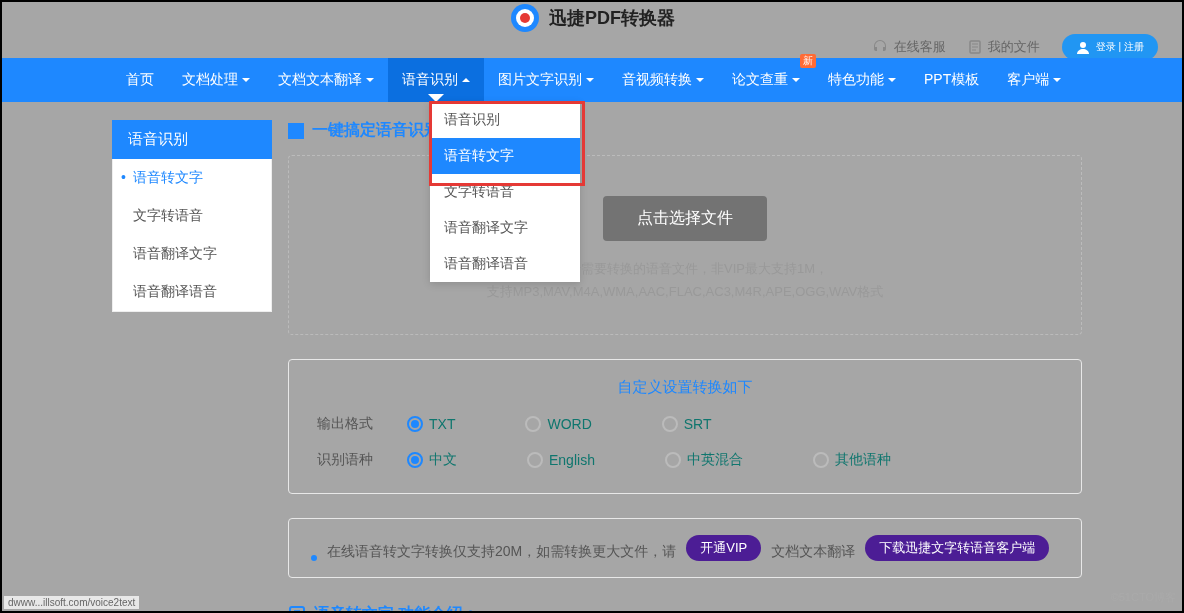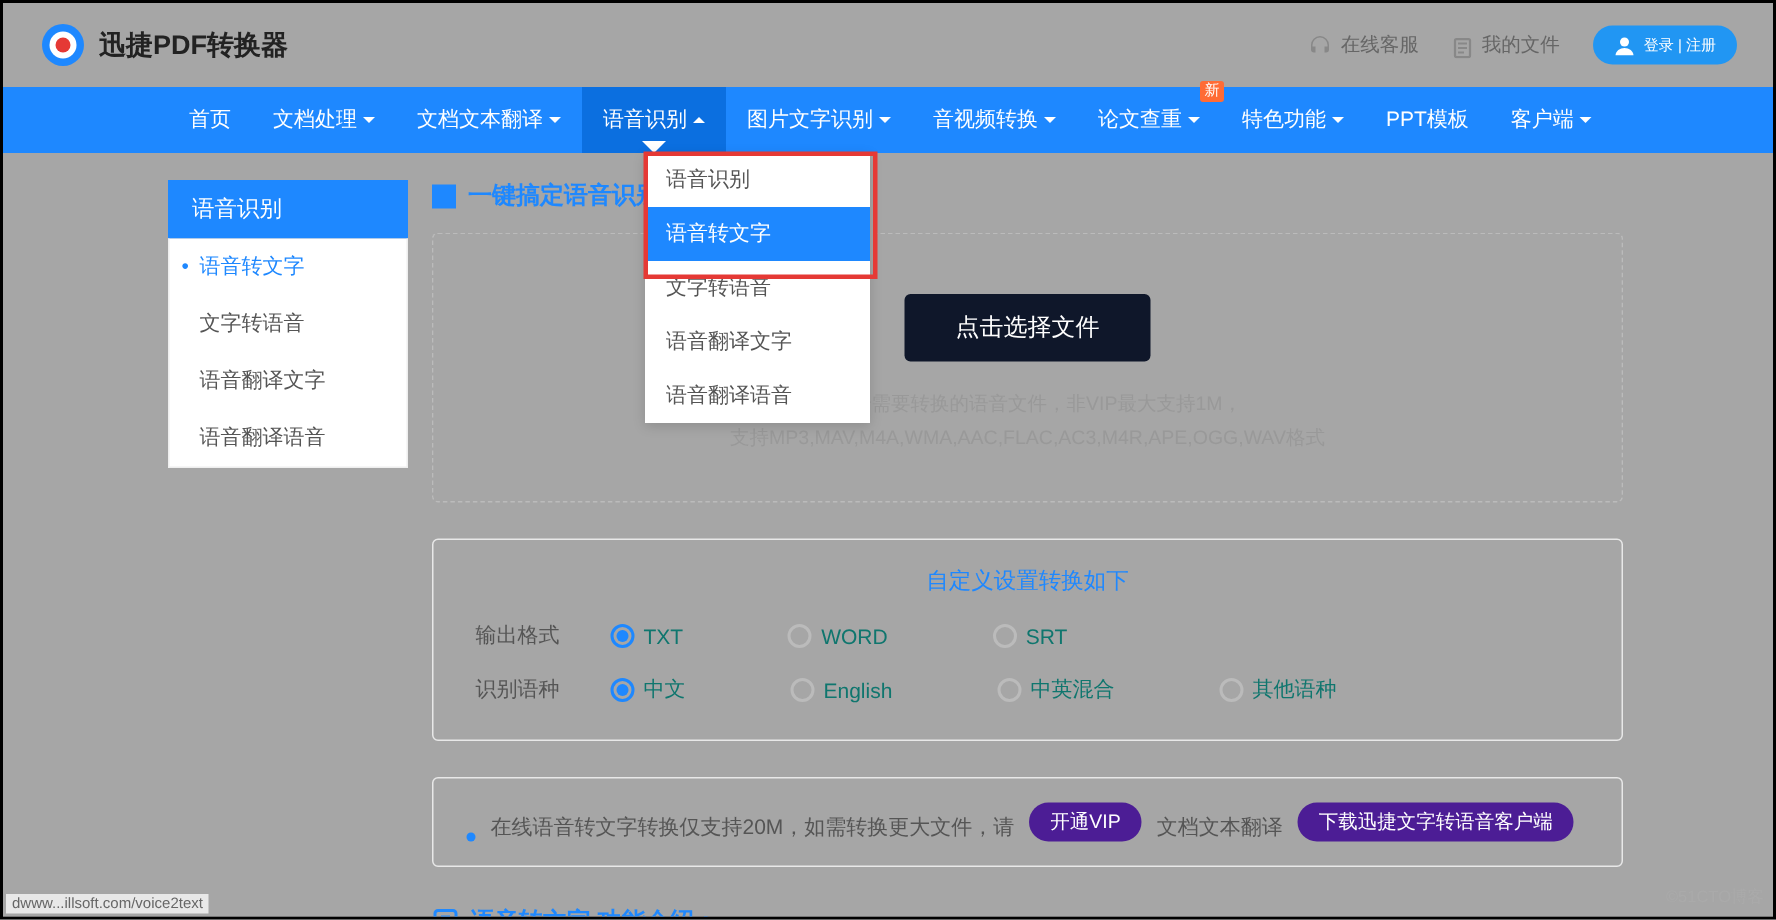--- a/index.html
+++ b/index.html
@@ -1,44 +1,44 @@
 <!DOCTYPE html>
 <html><head>
 <meta charset="utf-8">
 <style>
 * { margin:0; padding:0; box-sizing:border-box; }
 body { font-family:"Microsoft YaHei","PingFang SC",sans-serif; font-size:14px; color:#333; background:#fff; }
 .frame { width:1184px; height:613px; border:2px solid #000; position:relative; overflow:hidden; }
 .overlay { position:absolute; inset:0; background:rgba(0,0,0,0.35); z-index:5; pointer-events:none; }
-.topbar { height:56px; display:flex; align-items:center; padding:0 24px; position:relative; z-index:6; }
+.topbar { height:56px; display:flex; align-items:center; padding:0 24px; position:relative; z-index:6;flex-direction:column; }
 .logo { display:flex; align-items:center; gap:8px; }
 .logo-icon { width:32px; height:32px; }
 .logo-text { font-size:18px; font-weight:bold; color:#222; }
 .top-right { margin-left:auto; display:flex; align-items:center; gap:22px; }
-.top-link { display:flex; align-items:flex-end; gap:6px; color:#666; font-size:13px; cursor:pointer; }
+.top-link { display:flex; align-items:center; gap:6px; color:#666; font-size:13px; cursor:pointer; }
 .btn-login { background:#2196f3; color:#fff; border-radius:18px; padding:6px 14px; display:flex; align-items:center; gap:6px; font-size:10px; cursor:pointer; }
 .nav { background:#1e88ff; height:44px; display:flex; align-items:center; padding-left:110px; position:relative; z-index:6; }
 .nav-item { color:#fff; font-size:14px; padding:0 14px; height:44px; display:flex; align-items:center; gap:4px; cursor:pointer; position:relative; }
 .nav-item.active { background:#0b6fe0; }
 .nav-item.active::after { content:""; position:absolute; bottom:-8px; left:50%; transform:translateX(-50%); border:8px solid transparent; border-top-color:#fff; z-index:12; }
 .badge { position:absolute; top:-4px; right:-2px; background:#ff6b35; color:#fff; font-size:10px; padding:0 3px; border-radius:2px; line-height:14px; }
 .caret { width:0; height:0; border:4px solid transparent; border-top-color:#fff; margin-top:4px; }
 .caret.up { border-top-color:transparent; border-bottom-color:#fff; margin-top:-4px; }
 .content { display:flex; padding:18px 100px 0 110px; position:relative; z-index:6; }
 .sidebar { width:160px; }
 .side-head { background:#1e88ff; color:#fff; padding:10px 16px; font-size:15px; }
 .side-list { background:#fff; border:1px solid #eee; border-top:none; }
 .side-item { padding:10px 20px; font-size:14px; color:#555; cursor:pointer; }
 .side-item.active { color:#1e88ff; position:relative; }
 .side-item.active::before { content:"•"; color:#1e88ff; position:absolute; left:8px; }
 .main { flex:1; margin-left:16px; }
 .sec-title { display:flex; align-items:center; gap:8px; color:#1e88ff; font-size:16px; font-weight:bold; margin-bottom:14px; }
 .sec-title .ico { width:16px; height:16px; background:#1e88ff; display:inline-block; }
 .upload-box { border:1px dashed #bbb; border-radius:4px; padding:40px 20px 30px; text-align:center; }
-.btn-upload { background:#0f172a; color:#fff; border:none; border-radius:4px; padding:12px 34px; font-size:16px; cursor:pointer; }
+.btn-upload { background:#737373; color:#fff; border:none; border-radius:4px; padding:12px 34px; font-size:16px; cursor:pointer; }
 .hint { color:#999; font-size:13px; margin-top:16px; line-height:1.8; }
 .settings { border:1px solid #e8e8e8; border-radius:4px; margin-top:24px; padding:18px 28px 24px; }
 .settings-title { text-align:center; color:#1e88ff; font-size:15px; margin-bottom:18px; }
 .row { display:flex; align-items:center; margin-bottom:18px; }
 .row-label { width:90px; color:#555; font-size:14px; }
 .opts { display:flex; gap:70px; flex:1; }
 .opt { display:flex; align-items:center; gap:6px; font-size:14px; color:#0f766e; cursor:pointer; }
 .radio { width:16px; height:16px; border:2px solid #bbb; border-radius:50%; display:inline-flex; align-items:center; justify-content:center; }
 .radio.checked { border-color:#1e88ff; }
 .radio.checked::after { content:""; width:8px; height:8px; background:#1e88ff; border-radius:50%; }

